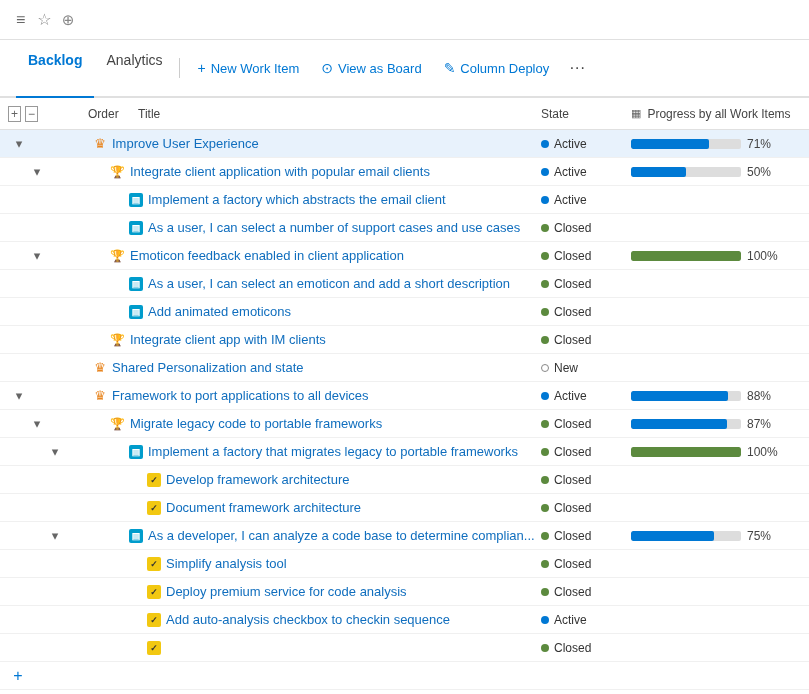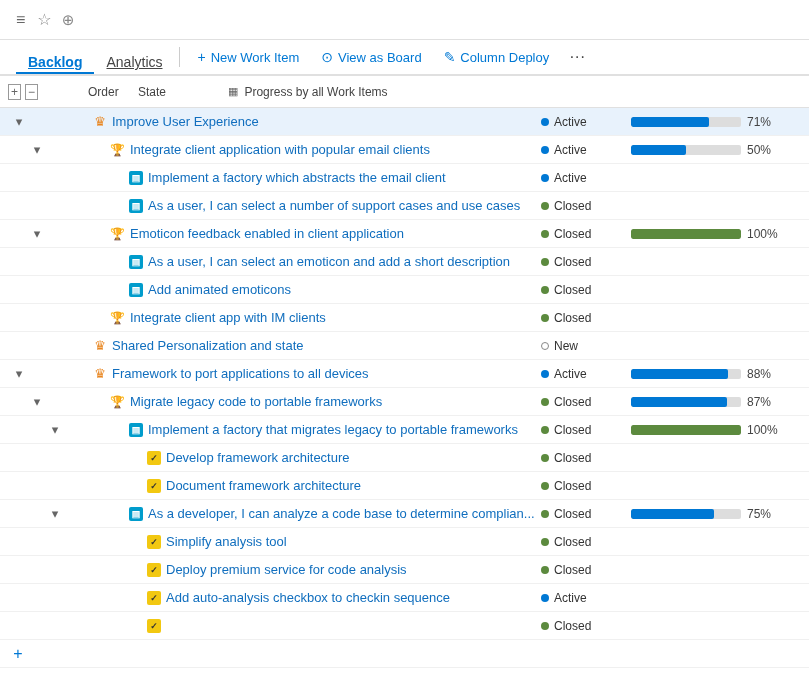--- a/index.html
+++ b/index.html
@@ -7,21 +7,21 @@
 
     
     .header { display: flex; align-items: center; padding: 10px 16px; border-bottom: 1px solid #e0e0e0; gap: 8px; }
     .header-icon { color: #666; font-size: 16px; }
     .header-title { font-size: 16px; font-weight: 600; color: #1a1a1a; display: flex; align-items: center; gap: 4px; }
     .header-actions { display: flex; align-items: center; gap: 10px; margin-left: 4px; }
     .header-actions span { color: #888; font-size: 16px; cursor: pointer; }
 
     
     .navbar { display: flex; align-items: center; padding: 0 16px; border-bottom: 2px solid #e0e0e0; gap: 0; }
-    .nav-tab { padding: 12px 12px 2px; font-size: 14px; color: #444; cursor: pointer; border-bottom: 2px solid transparent; margin-bottom: -2px; text-decoration: underline; }
+    .nav-tab { padding: 12px 12px 28px; font-size: 14px; color: #444; cursor: pointer; border-bottom: 2px solid transparent; margin-bottom: -2px; }
     .nav-tab.active { color: #0078d4; border-bottom: 2px solid #0078d4; font-weight: 600; }
     .nav-divider { width: 1px; height: 20px; background: #ccc; margin: 0 4px; }
     .nav-actions { display: flex; align-items: center; gap: 2px; margin-left: 4px; }
     .nav-btn { display: flex; align-items: center; gap: 5px; padding: 8px 10px; color: #0078d4; cursor: pointer; font-size: 13px; border-radius: 3px; }
     .nav-btn .icon { font-size: 14px; }
     .nav-more { padding: 8px 8px; color: #444; cursor: pointer; font-size: 16px; border-radius: 3px; }
 
     
     .table-header { display: flex; align-items: center; padding: 4px 8px; background: #fff; border-bottom: 1px solid #e0e0e0; min-height: 32px; }
     .col-controls { display: flex; align-items: center; gap: 4px; width: 80px; flex-shrink: 0; }
@@ -84,20 +84,21 @@
     <div class="nav-more">···</div>
   </div>
 </div>
 
 <div class="table-header">
   <div class="col-controls">
     <span style="font-size:12px; border:1px solid #999; padding:0 2px; cursor:pointer;">+</span>
     <span style="font-size:12px; border:1px solid #999; padding:0 2px; cursor:pointer;">−</span>
   </div>
   <div class="col-order">Order</div>
+  <div class="col-title">Title</div>
   <div class="col-state">State</div>
   <div class="col-progress">
     <span class="progress-icon">▦</span>
     <span>Progress by all Work Items</span>
   </div>
 </div>
 
 <div id="table-body">
     <div class="row highlighted">
     <div class="col-controls" style="width:34px;flex-shrink:0;display:flex;align-items:center;">

